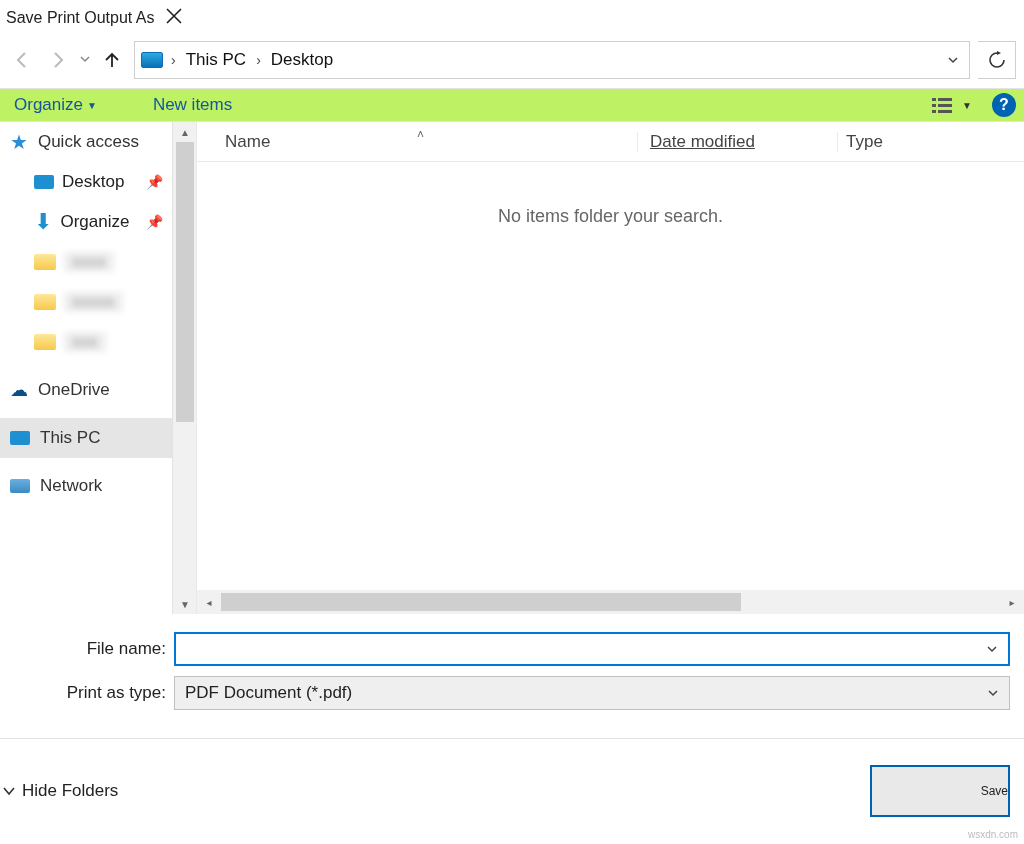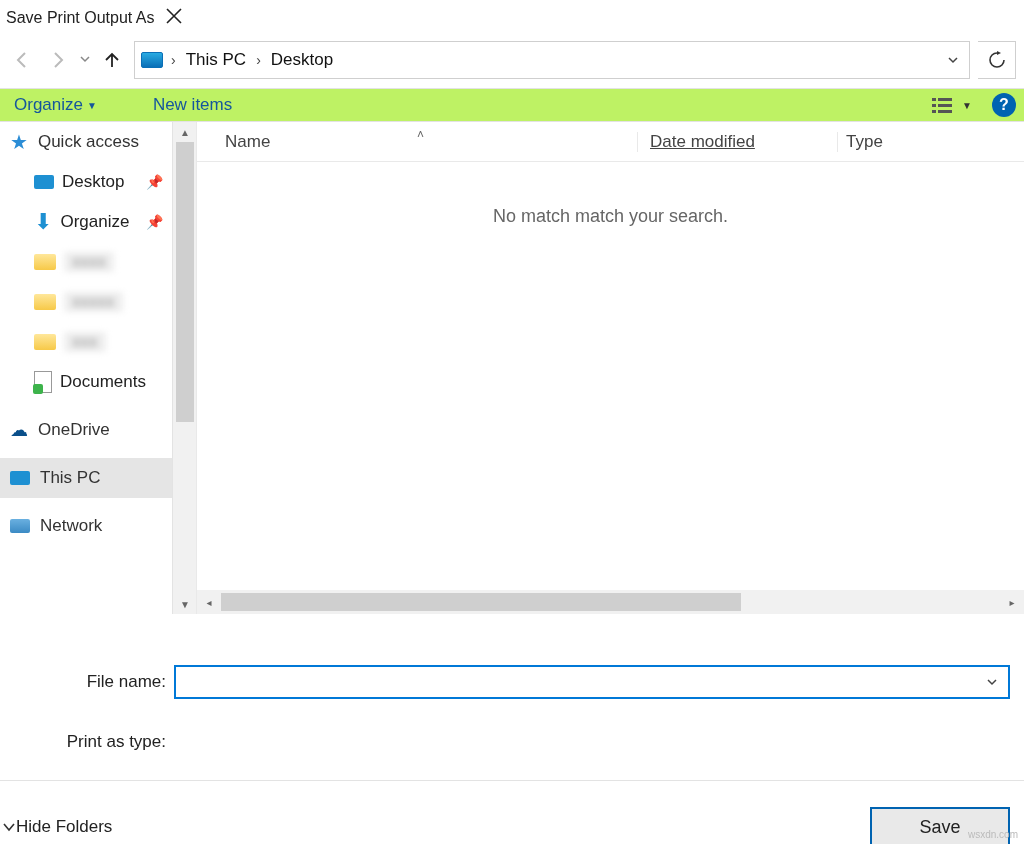--- a/index.html
+++ b/index.html
@@ -64,31 +64,31 @@
 .col-date { width: 200px; border-left: 1px solid #e9e9e9; padding-left: 12px; text-decoration: underline; }
 .col-type { flex:1; border-left: 1px solid #e9e9e9; padding-left: 8px; }
 .empty-msg { text-align: center; color: #666; font-size: 18px; margin-top: 44px; }
 .hscroll { height: 24px; background: #f1f1f1; display: flex; align-items: center; margin-top: auto; }
 .hleft,.hright{ width:24px; text-align:center; font-size:10px; color:#666; }
 .htrack { flex:1; height:18px; background:#f1f1f1; position:relative; }
 .hthumb { position:absolute; left:0; top:0; height:18px; width:520px; background:#cfcfcf; }
 
 
 .form { padding: 18px 14px 8px 14px; }
-.form-row { display: flex; align-items: center; margin-bottom: 10px; margin-top: 33px; }
+.form-row { display: flex; align-items: center; margin-bottom: 10px; }
 .form-label { width: 160px; text-align: right; padding-right: 8px; font-size: 17px; color: #222; }
 .filename-input { flex:1; height: 34px; border: 2px solid #0078d7; display:flex; align-items:center; padding: 0 6px; }
 .filename-input input { flex:1; border:none; outline:none; font-size:16px; }
 .combo-drop { color:#444; padding:0 4px; }
 .type-select { flex:1; height: 34px; border: 1px solid #bfbfbf; background:#efefef; display:flex; align-items:center; padding:0 10px; font-size:17px; justify-content:space-between; }
 
 .footer { display:flex; align-items:center; padding: 26px 14px 10px 2px; border-top: 1px solid #e3e3e3; margin-top: 10px; }
-.hide-folders { display:flex; align-items:center; gap:0; font-size:17px; }
+.hide-folders { display:flex; align-items:center; gap:6px; font-size:17px; }
 .btns { margin-left:auto; display:flex; gap:16px; }
-.btn { width: 140px; height: 40px; display:flex; align-items:center; justify-content:center; font-size:18px; border: 1px solid #a7a7a7; background: #e9e9e9; }
+.btn { width: 140px; height: 52px; display:flex; align-items:center; justify-content:flex-end; font-size:12px; border: 1px solid #a7a7a7; background: #e9e9e9; }
 .btn.primary { border: 2px solid #0063b1; background: #e9e9e9; }
 
 .watermark { position:absolute; bottom:4px; right:6px; font-size:10px; color:#bbb; }
 </style>
 </head>
 <body>
 
 <div class="titlebar">
   <div class="titlebar-title">Save Print Output As</div>
   <div class="close-x">
@@ -189,24 +189,20 @@
         <span class="blur-label">xxxx</span>
       </div>
       <div class="tree-sub">
         <span class="folder-ico"></span>
         <span class="blur-label">xxxxx</span>
       </div>
       <div class="tree-sub">
         <span class="folder-ico"></span>
         <span class="blur-label">xxx</span>
       </div>
-      <div class="tree-sub">
-        <span class="doc-ico"></span>
-        <span>Documents</span>
-      </div>
       <div class="tree-item" style="margin-top:8px;">
         <span class="cloud-ico">☁</span>
         <span>OneDrive</span>
       </div>
       <div class="tree-item sel" style="margin-top:8px;">
         <span class="desk-ico"></span>
         <span>This PC</span>
       </div>
       <div class="tree-item" style="margin-top:8px;">
         <span class="net-ico"></span>
@@ -226,21 +222,21 @@
         <span class="sort-caret">˄</span>
         <span>Name</span>
       </div>
       <div class="col-date">
         <span>Date modified</span>
       </div>
       <div class="col-type">
         <span>Type</span>
       </div>
     </div>
-    <div class="empty-msg">No match match your search.</div>
+    <div class="empty-msg">No items folder your search.</div>
     <div class="hscroll">
       <div class="hleft">◂</div>
       <div class="htrack">
           <div class="hthumb"></div>
         </div>
       <div class="hright">▸</div>
     </div>
   </div>
 </div>
 
@@ -251,20 +247,26 @@
       <input type="text" value="" style="">
       <span class="combo-drop">
         <svg width="12" height="12" viewBox="0 0 12 12">
             <path d="M2 4 L6 8 L10 4" stroke="#444" stroke-width="1.5" fill="none"></path>
           </svg>
       </span>
     </div>
   </div>
   <div class="form-row">
     <div class="form-label">Print as type:</div>
+    <div class="type-select">
+      <span>PDF Document (*.pdf)</span>
+      <svg width="12" height="12" viewBox="0 0 12 12">
+          <path d="M2 4 L6 8 L10 4" stroke="#444" stroke-width="1.5" fill="none"></path>
+        </svg>
+    </div>
   </div>
 </div>
 
 <div class="footer">
   <div class="hide-folders">
     <svg width="14" height="14" viewBox="0 0 14 14">
         <path d="M2 4 L7 10 L12 4" stroke="#333" stroke-width="1.6" fill="none"></path>
       </svg>
     <span>Hide Folders</span>
   </div>

